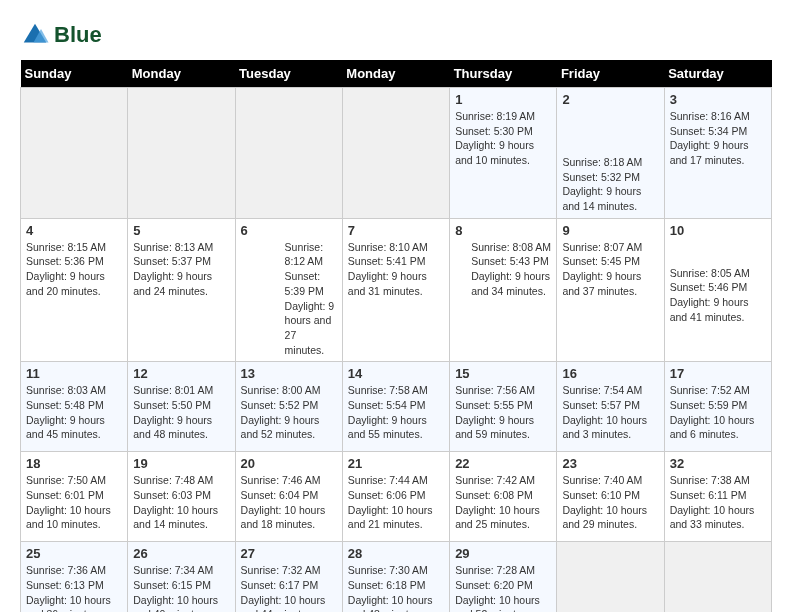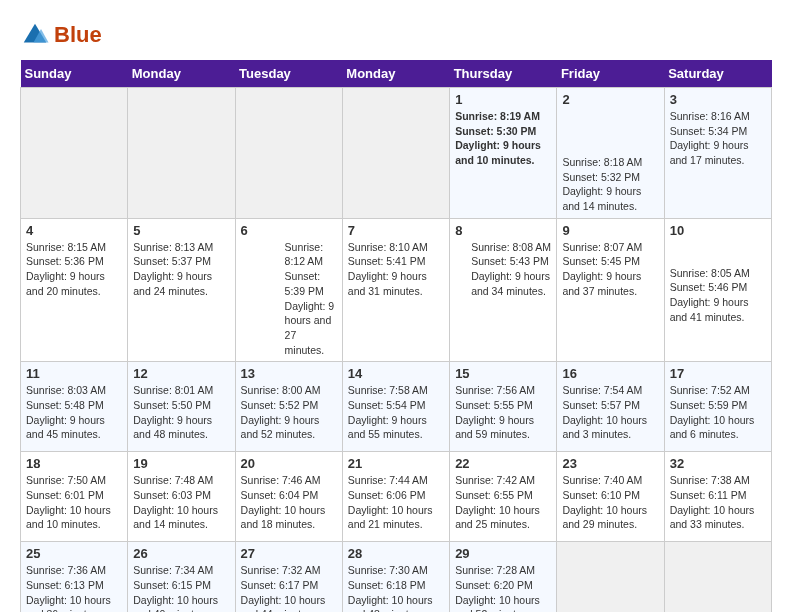--- a/index.html
+++ b/index.html
@@ -21,21 +21,21 @@
       align-items: center;
       gap: 4px;
     }
     .logo-text {
       font-size: 22px;
       font-weight: bold;
       color: #333;
       line-height: 1.1;
     }
     .logo-text span {
-      color: #c2410c;
+      color: #14532d;
     }
     .logo-icon {
       width: 30px;
       height: 30px;
     }
     .title-area {
       text-align: right;
     }
     .title-area h1 {
       font-size: 32px;
@@ -46,21 +46,21 @@
       font-size: 16px;
       font-weight: normal;
       color: #555;
     }
     table {
       width: 100%;
       border-collapse: collapse;
       font-size: 11px;
     }
     thead th {
-      background-color: #4c1d95;
+      background-color: #000000;
       color: #fff;
       padding: 6px 4px;
       text-align: left;
       font-size: 13px;
       font-weight: bold;
     }
     tbody td {
       border: 1px solid #ccc;
       vertical-align: top;
       padding: 4px 5px;
@@ -122,21 +122,21 @@
       </tr>
   </thead>
   <tbody id="calendar-body">
   <tr>
         <td class="empty"></td>
         <td class="empty"></td>
         <td class="empty"></td>
         <td class="empty"></td>
         <td>
           <span class="day-num">1</span>
-          <div class="day-info" style="white-space: pre-line; font-weight: bold;">Sunrise: 8:19 AM
+          <div class="day-info" style="white-space: pre-line;">Sunrise: 8:19 AM
 Sunset: 5:30 PM
 Daylight: 9 hours and 10 minutes.</div>
         </td>
         <td>
           <span class="day-num">2</span>
           <div class="day-info" style="white-space: pre-line; margin-top: 48px;">Sunrise: 8:18 AM
 Sunset: 5:32 PM
 Daylight: 9 hours and 14 minutes.</div>
         </td>
         <td>
@@ -255,21 +255,21 @@
         </td>
         <td>
           <span class="day-num">21</span>
           <div class="day-info" style="white-space: pre-line;">Sunrise: 7:44 AM
 Sunset: 6:06 PM
 Daylight: 10 hours and 21 minutes.</div>
         </td>
         <td>
           <span class="day-num">22</span>
           <div class="day-info" style="white-space: pre-line;">Sunrise: 7:42 AM
-Sunset: 6:55 PM
+Sunset: 6:08 PM
 Daylight: 10 hours and 25 minutes.</div>
         </td>
         <td>
           <span class="day-num">23</span>
           <div class="day-info" style="white-space: pre-line;">Sunrise: 7:40 AM
 Sunset: 6:10 PM
 Daylight: 10 hours and 29 minutes.</div>
         </td>
         <td>
           <span class="day-num">32</span>

